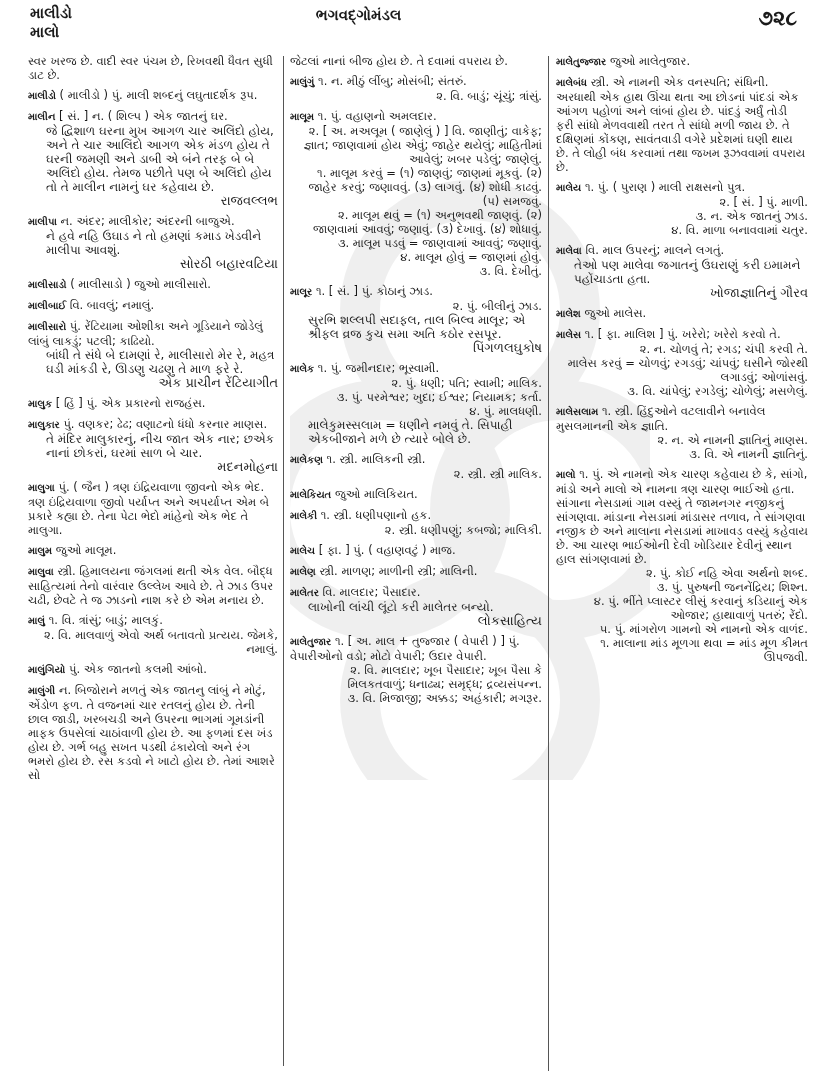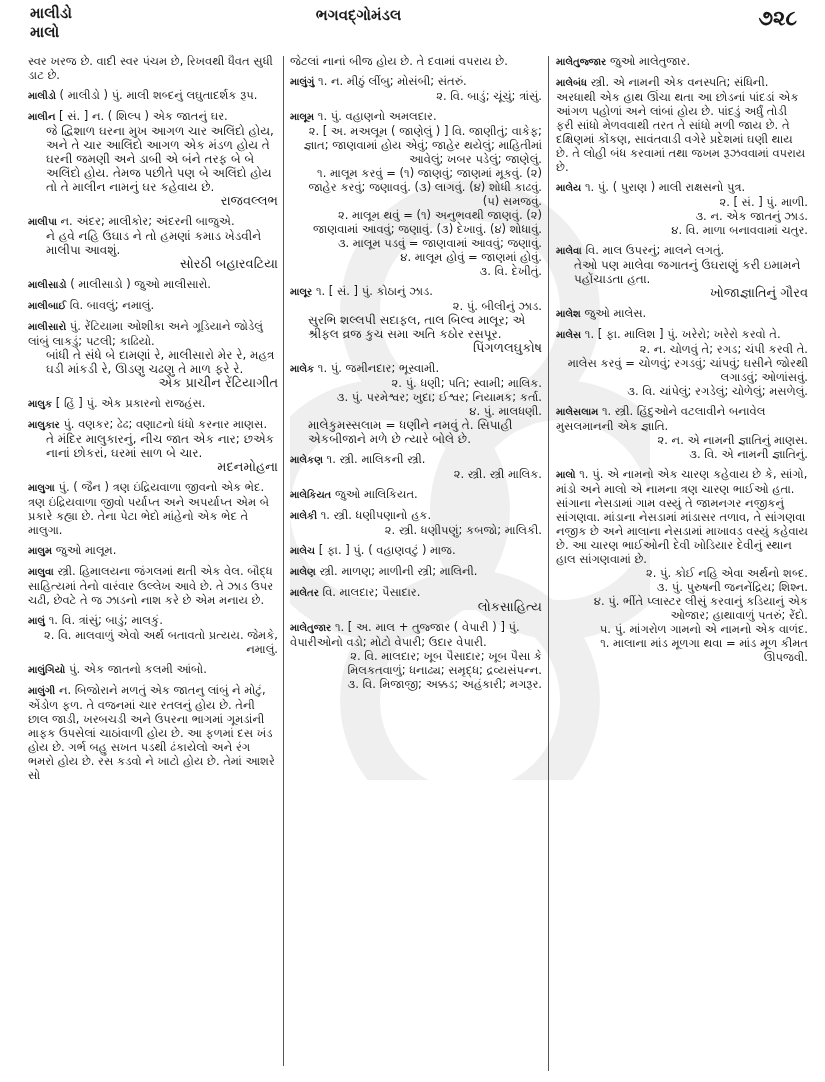--- a/index.html
+++ b/index.html
@@ -154,20 +154,21 @@
       <div class="sense">૨. સ્ત્રી. ધણીપણું; કબજો; માલિકી.</div>
     </div>
     <div class="entry">
       <div><span class="hw">માલેચ</span> <span>[ ફા. ] પું. ( વહાણવટું ) માજ.</span></div>
     </div>
     <div class="entry">
       <div><span class="hw">માલેણ</span> <span>સ્ત્રી. માળણ; માળીની સ્ત્રી; માલિની.</span></div>
     </div>
     <div class="entry">
       <div><span class="hw">માલેતર</span> <span>વિ. માલદાર; પૈસાદાર.</span></div>
+      <div class="quote">લાખોની લાંચી લૂંટો કરી માલેતર બન્યો.</div>
       <div class="source">લોકસાહિત્ય</div>
     </div>
     <div class="entry">
       <div><span class="hw">માલેતુજાર</span> <span>૧. [ અ. માલ + તુજ્જાર ( વેપારી ) ] પું. વેપારીઓનો વડો; મોટો વેપારી; ઉદાર વેપારી.</span></div>
       <div class="sense">૨. વિ. માલદાર; ખૂબ પૈસાદાર; ખૂબ પૈસા કે મિલકતવાળું; ધનાઢ્ય; સમૃદ્ધ; દ્રવ્યસંપન્ન.</div>
       <div class="sense">૩. વિ. મિજાજી; અક્કડ; અહંકારી; મગરૂર.</div>
     </div>
   </div>
 <div class="col col3">
     <div class="entry">

